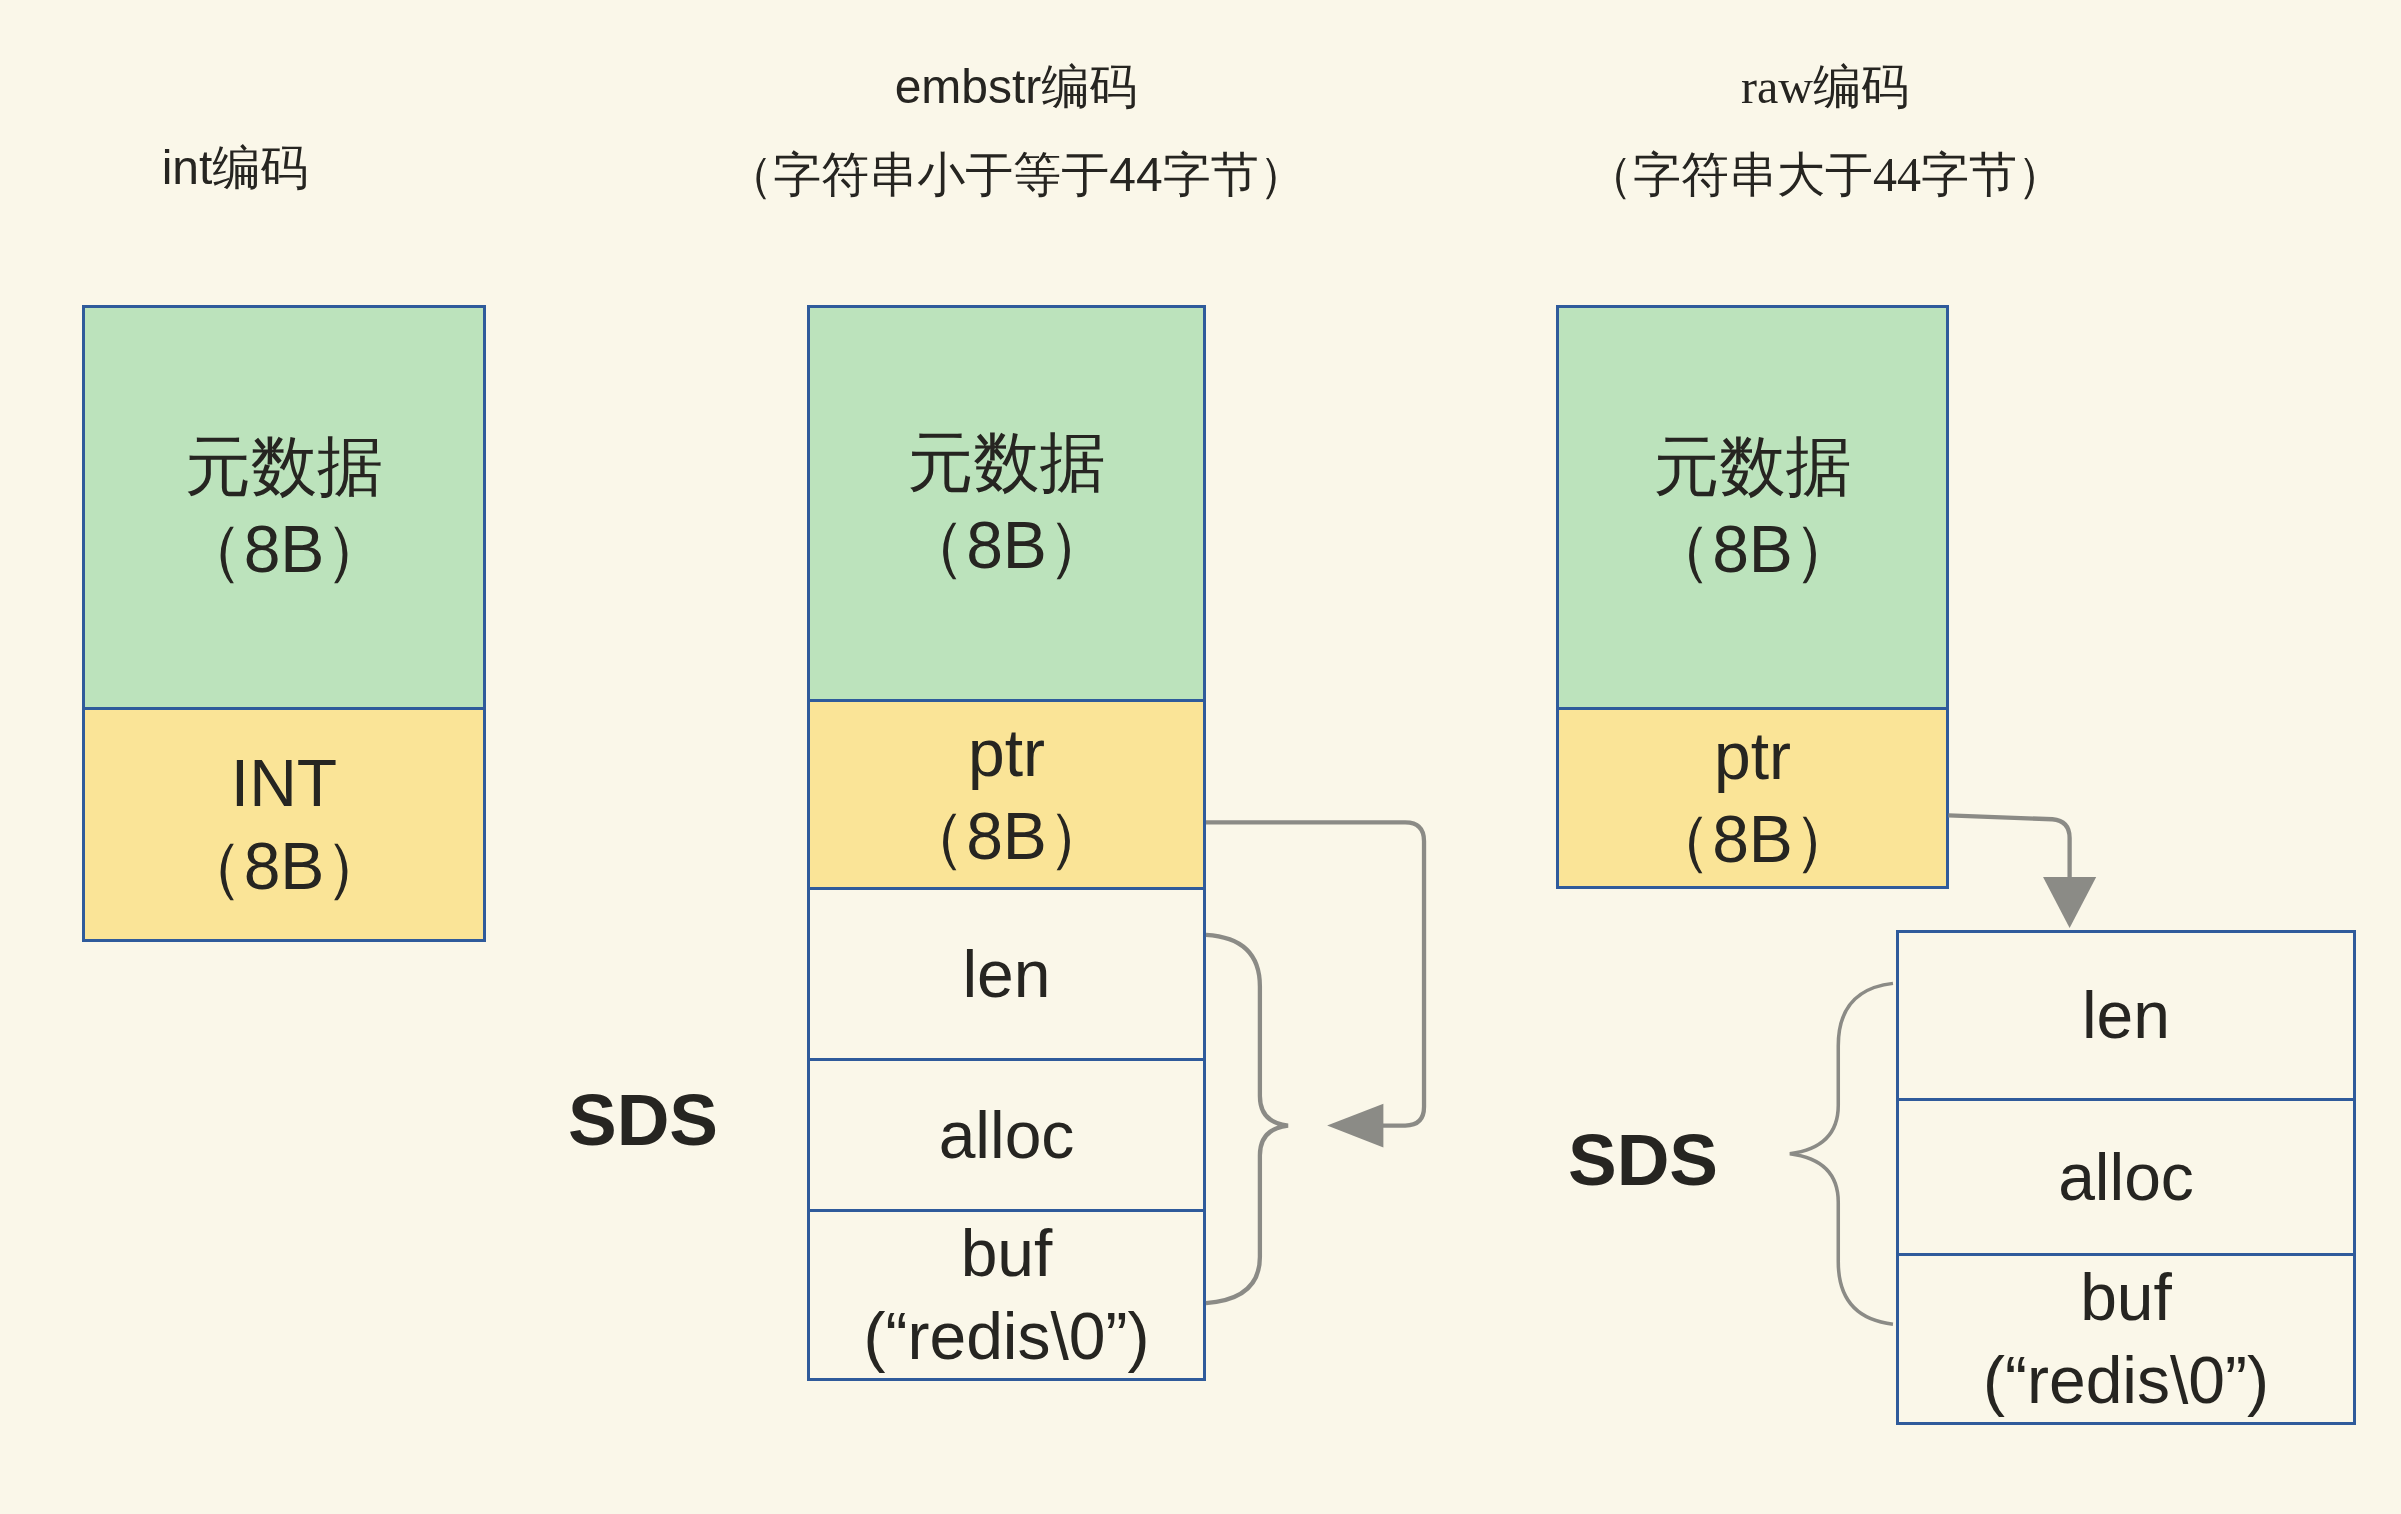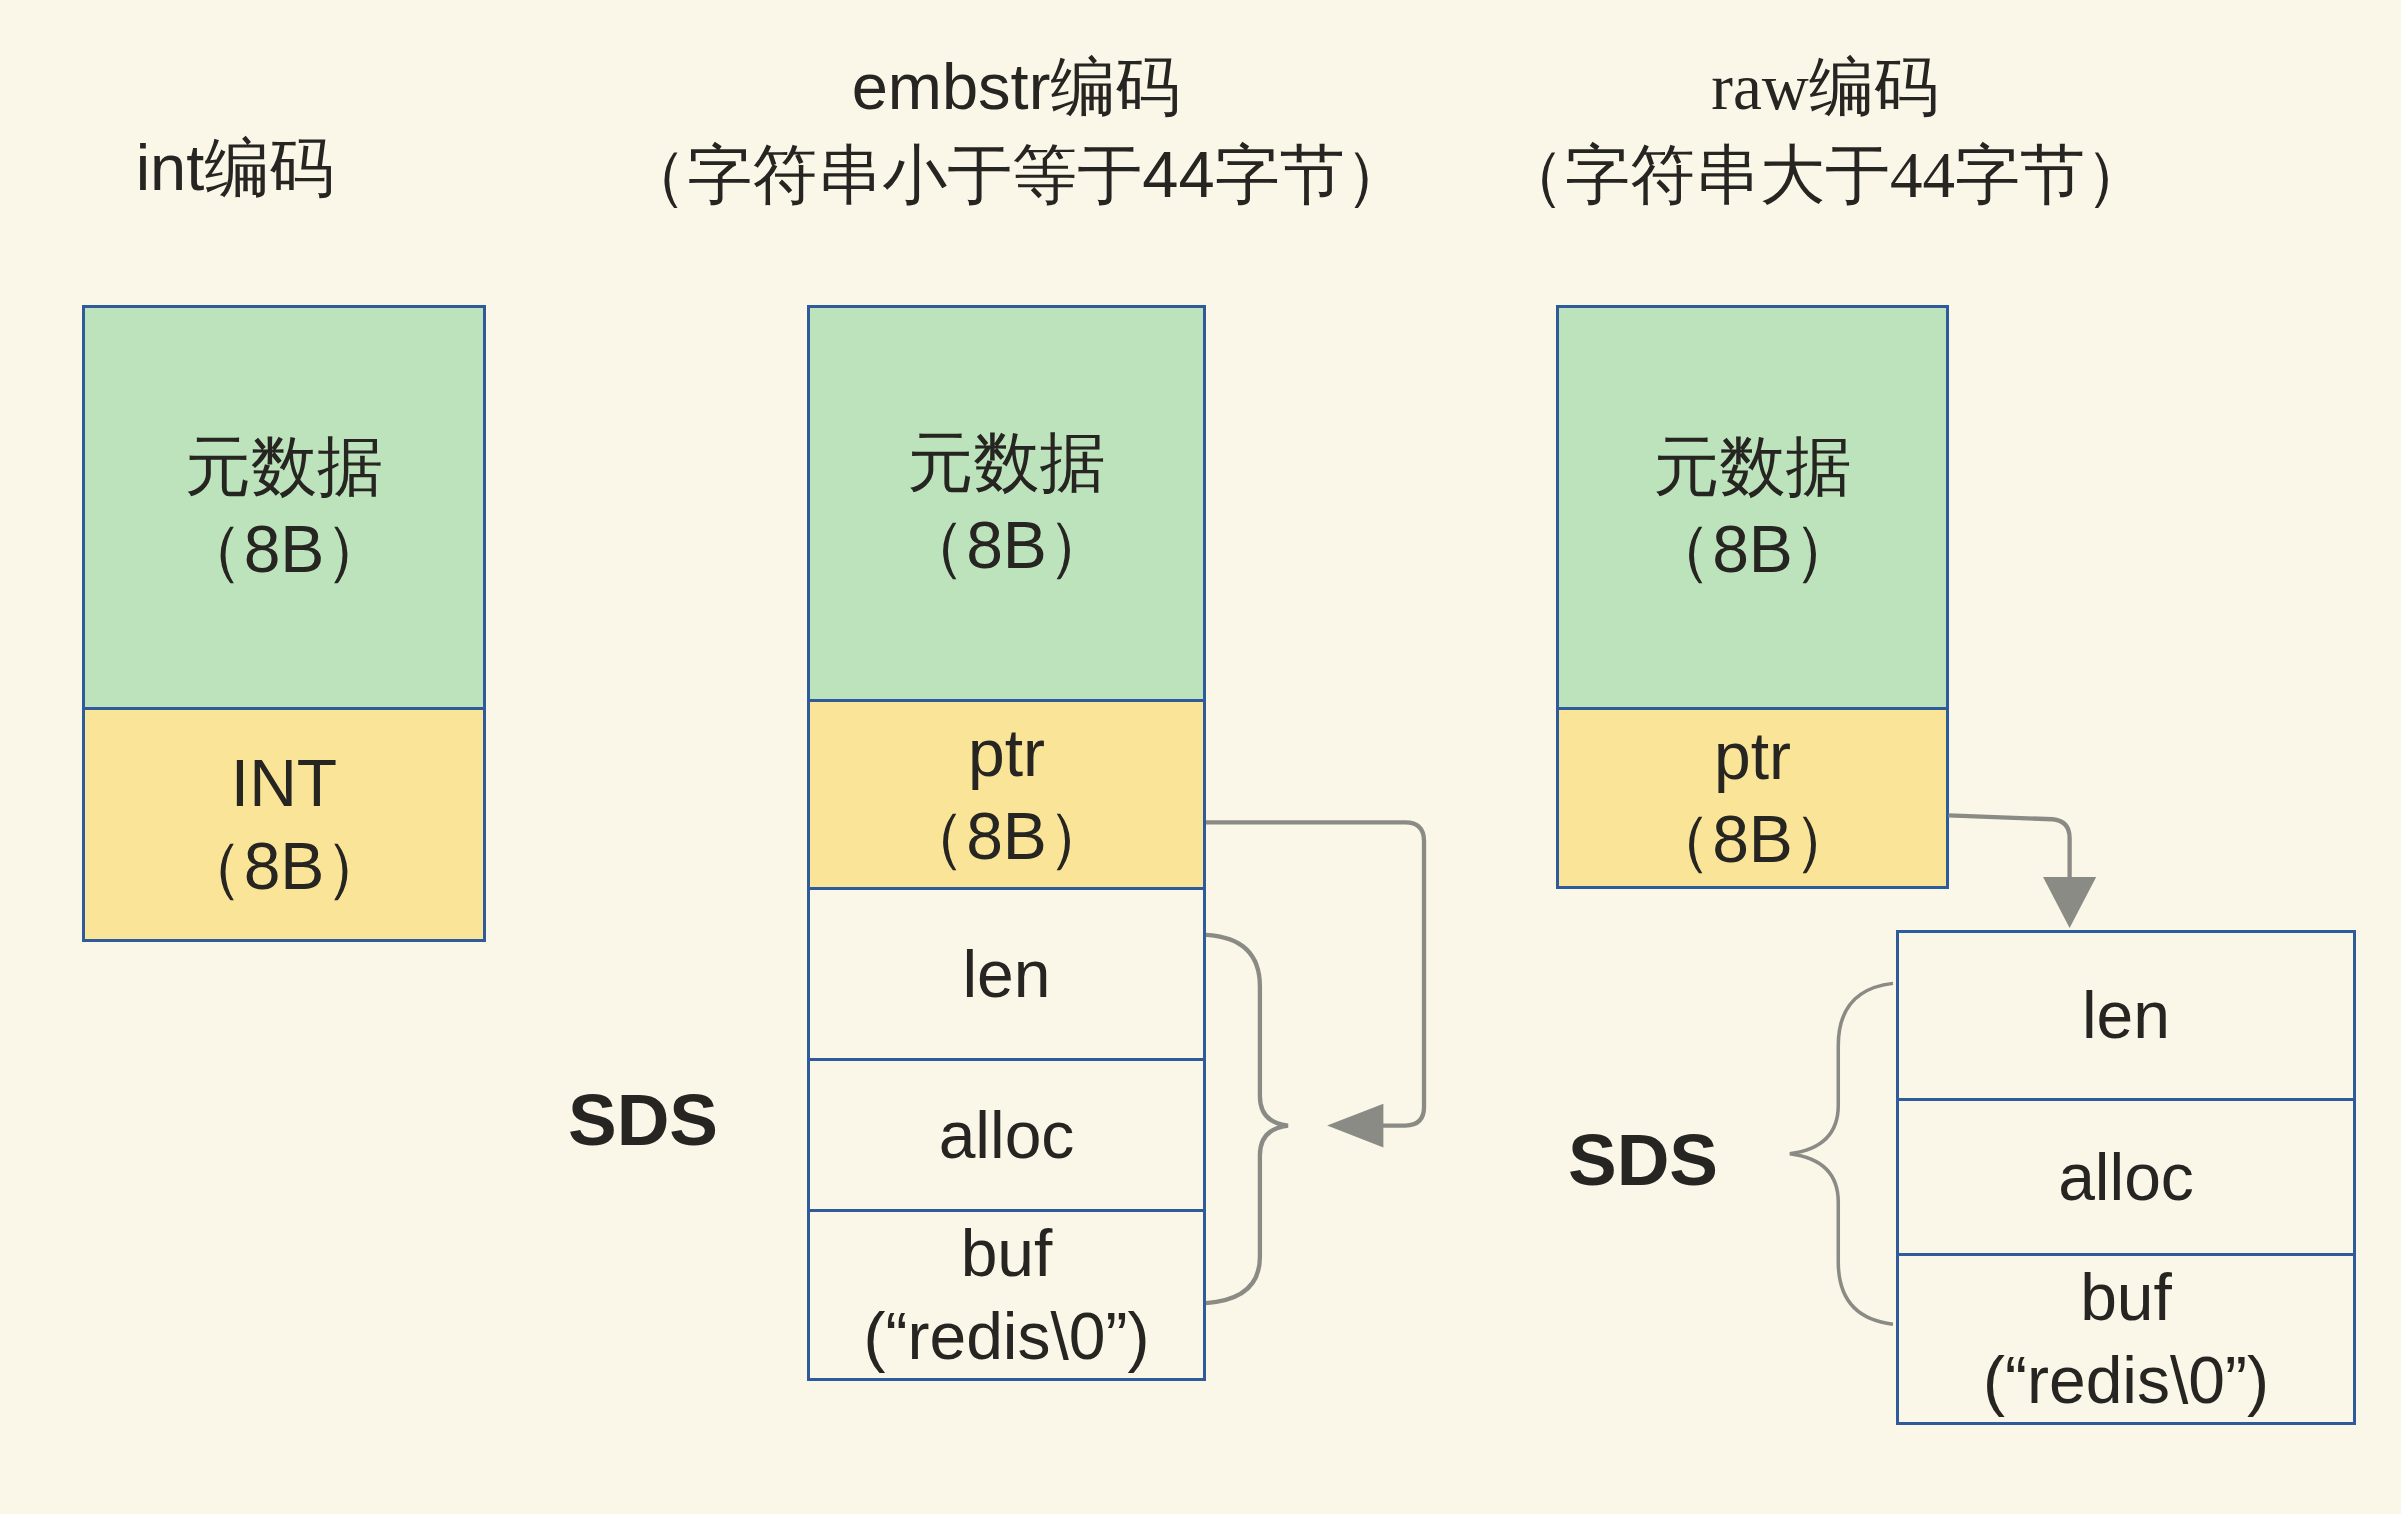--- a/index.html
+++ b/index.html
@@ -9,21 +9,21 @@
     background:var(--bg,#FAF7E9);
     font-family:"Liberation Sans","DejaVu Sans",sans-serif;
     color:var(--text,#262521);
     overflow:hidden;
   }
   .header{
     position:absolute;
     transform:translateX(-50%);
     text-align:center;
     white-space:nowrap;
-    font-size:65px;
+    font-size:48px;
     line-height:88px;
     color:var(--text,#262521);
   }
   .obj-box{
     position:absolute;
     border:3.9px solid var(--border,#2F5B9B);
     box-sizing:border-box;
     display:flex;
     flex-direction:column;
   }

